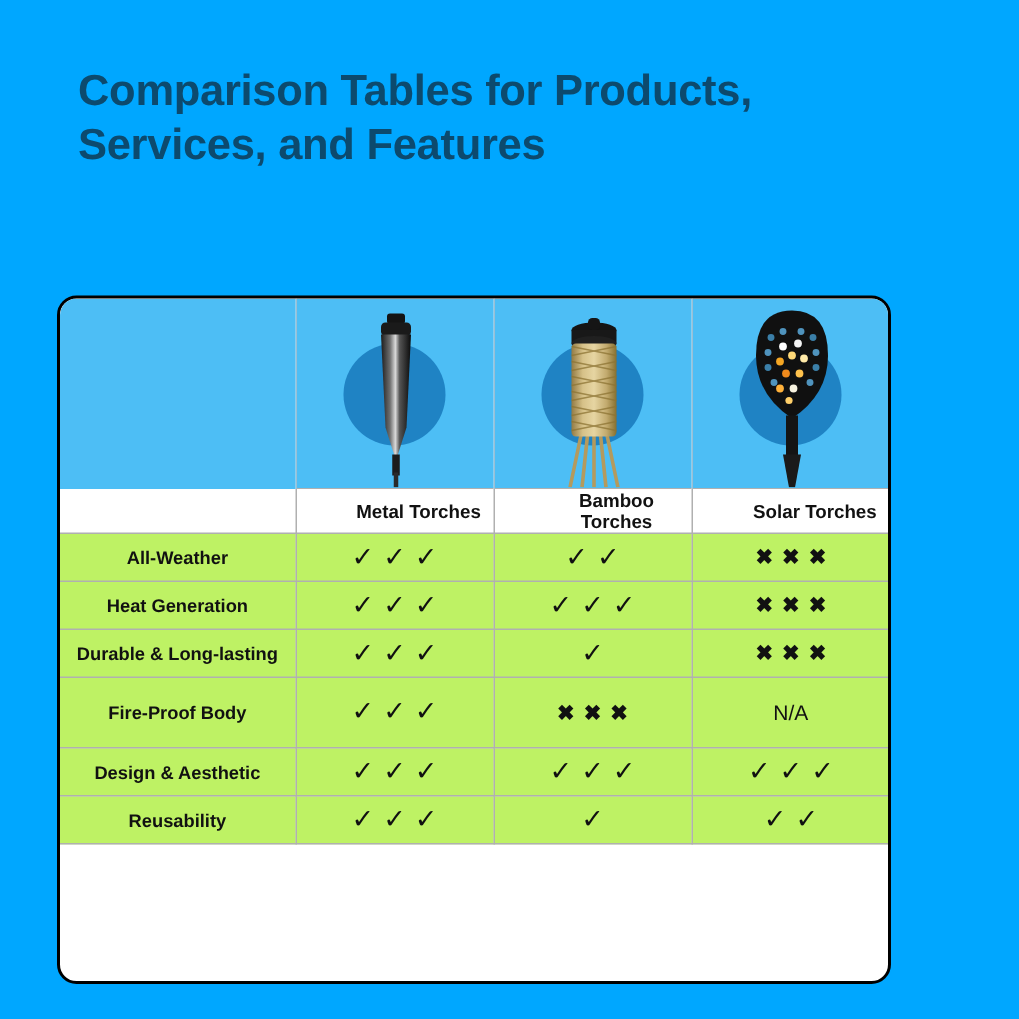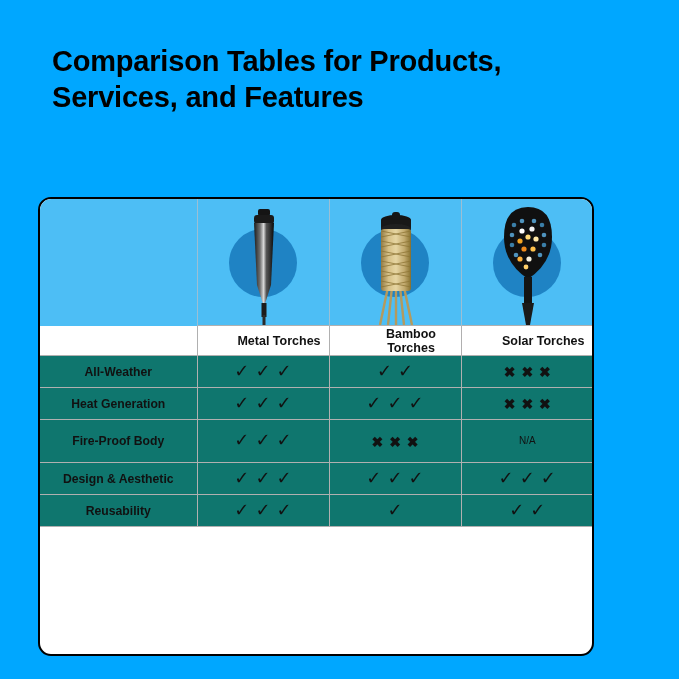--- a/index.html
+++ b/index.html
@@ -17,21 +17,21 @@
 
   
   .page-title {
     position: absolute;
     left: 52px;
     top: 44px;
     width: 560px;
     font-size: 29px;
     font-weight: bold;
     line-height: 1.24;
-    color: #000000;
+    color: #0c4a6e;
     letter-spacing: -0.2px;
   }
 
   
   .table-frame {
     position: absolute;
     left: 38px;
     top: 197px;
     width: 556px;
     height: 459px;
@@ -107,21 +107,21 @@
   .name-row td.blank-name {
     border-top: none;
     border-bottom: 1px solid #b0b0b0;
   }
   .name-row td.last { border-right: none; }
 
   
   .data-row td {
     height: 31px;
     vertical-align: middle;
-    background: #0f766e;
+    background: #bef264;
     border-bottom: 1px solid #b0b0b0;
     border-right: 1px solid #b0b0b0;
   }
   .data-row td.last { border-right: none; }
 
   .feat-label {
     text-align: center;
     font-size: 12.2px;
     font-weight: bold;
     color: #111111;
@@ -144,21 +144,21 @@
     color: #111111;
     font-weight: normal;
     transform: translateY(-1px);
   }
   .mk.cross {
     font-size: 14px;
     color: #111111;
     font-weight: bold;
   }
   .mk.na {
-    font-size: 10px;
+    font-size: 14px;
     color: #111111;
     font-weight: normal;
     margin: 16px;
   }
 
   
   .foot-row td {
     height: 34px;
     background: #ffffff;
     border: none;
@@ -297,20 +297,26 @@
           <td class="marks"><span class="mk check">✓</span><span class="mk check">✓</span></td>
           <td class="marks last"><span class="mk cross">✖</span><span class="mk cross">✖</span><span class="mk cross">✖</span></td>
         </tr>
         <tr class="data-row">
           <td class="feat-label">Heat Generation</td>
           <td class="marks"><span class="mk check">✓</span><span class="mk check">✓</span><span class="mk check">✓</span></td>
           <td class="marks"><span class="mk check">✓</span><span class="mk check">✓</span><span class="mk check">✓</span></td>
           <td class="marks last"><span class="mk cross">✖</span><span class="mk cross">✖</span><span class="mk cross">✖</span></td>
         </tr>
         <tr class="data-row">
+          <td class="feat-label">Durable &amp; Long-lasting</td>
+          <td class="marks"><span class="mk check">✓</span><span class="mk check">✓</span><span class="mk check">✓</span></td>
+          <td class="marks"><span class="mk check">✓</span></td>
+          <td class="marks last"><span class="mk cross">✖</span><span class="mk cross">✖</span><span class="mk cross">✖</span></td>
+        </tr>
+        <tr class="data-row">
           <td class="feat-label">Fire-Proof Body</td>
           <td class="marks"><span class="mk check">✓</span><span class="mk check">✓</span><span class="mk check">✓</span></td>
           <td class="marks"><span class="mk cross">✖</span><span class="mk cross">✖</span><span class="mk cross">✖</span></td>
           <td class="marks last"><span class="mk na">N/A</span></td>
         </tr>
         <tr class="data-row">
           <td class="feat-label">Design &amp; Aesthetic</td>
           <td class="marks"><span class="mk check">✓</span><span class="mk check">✓</span><span class="mk check">✓</span></td>
           <td class="marks"><span class="mk check">✓</span><span class="mk check">✓</span><span class="mk check">✓</span></td>
           <td class="marks last"><span class="mk check">✓</span><span class="mk check">✓</span><span class="mk check">✓</span></td>

